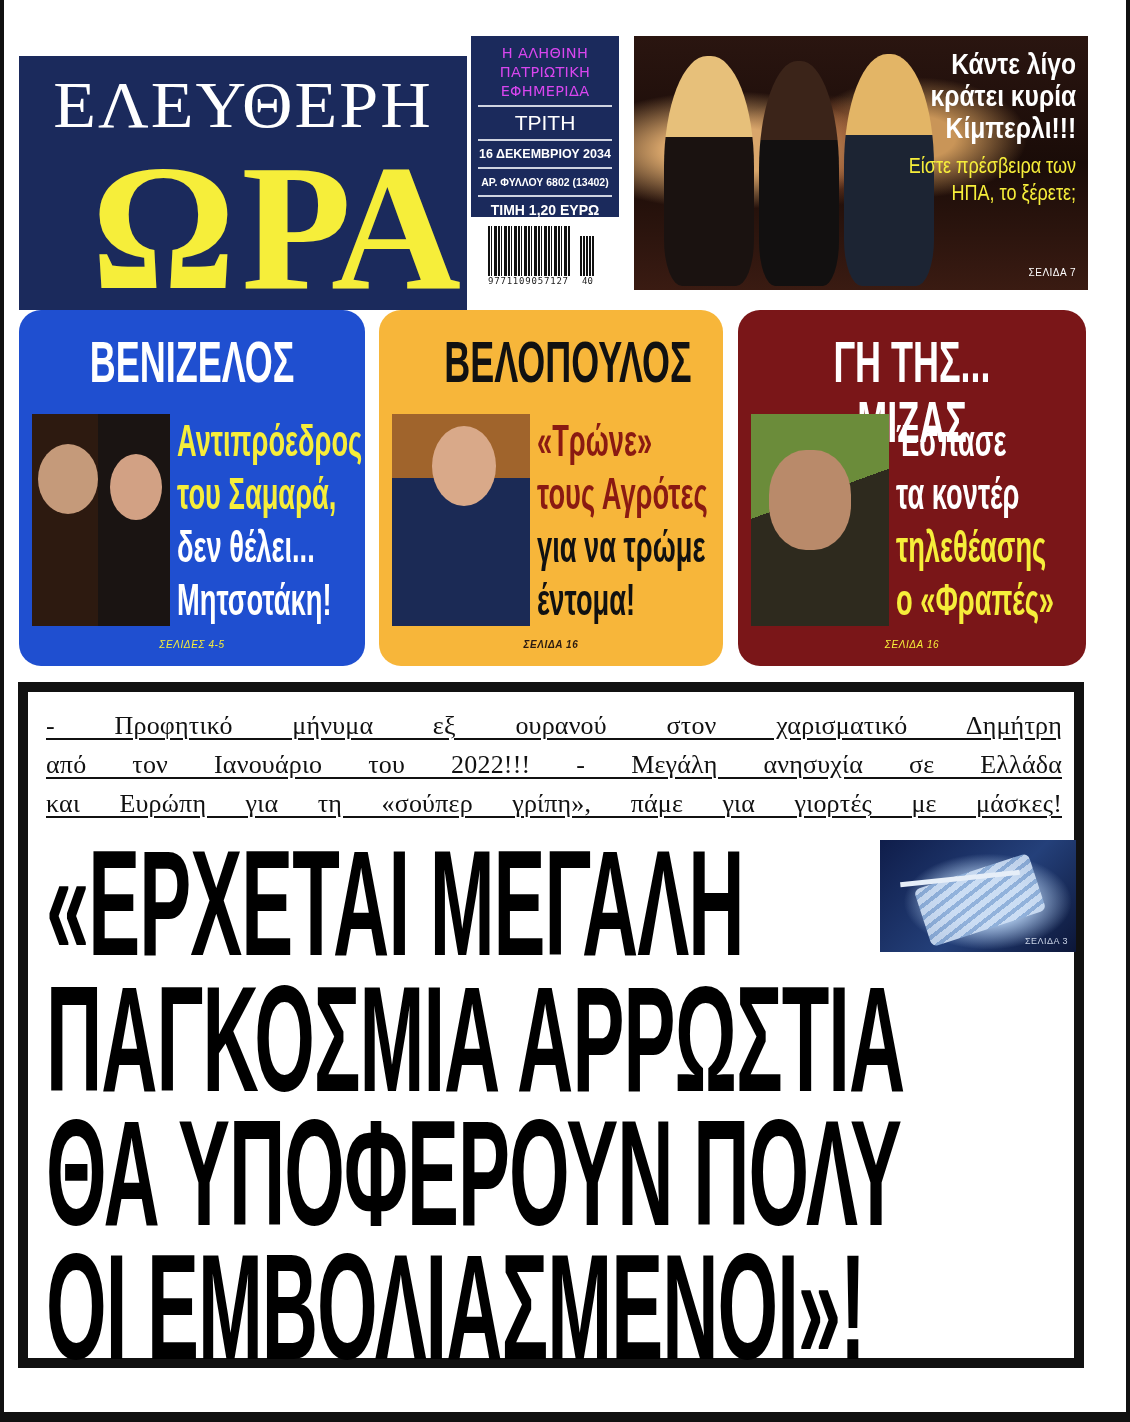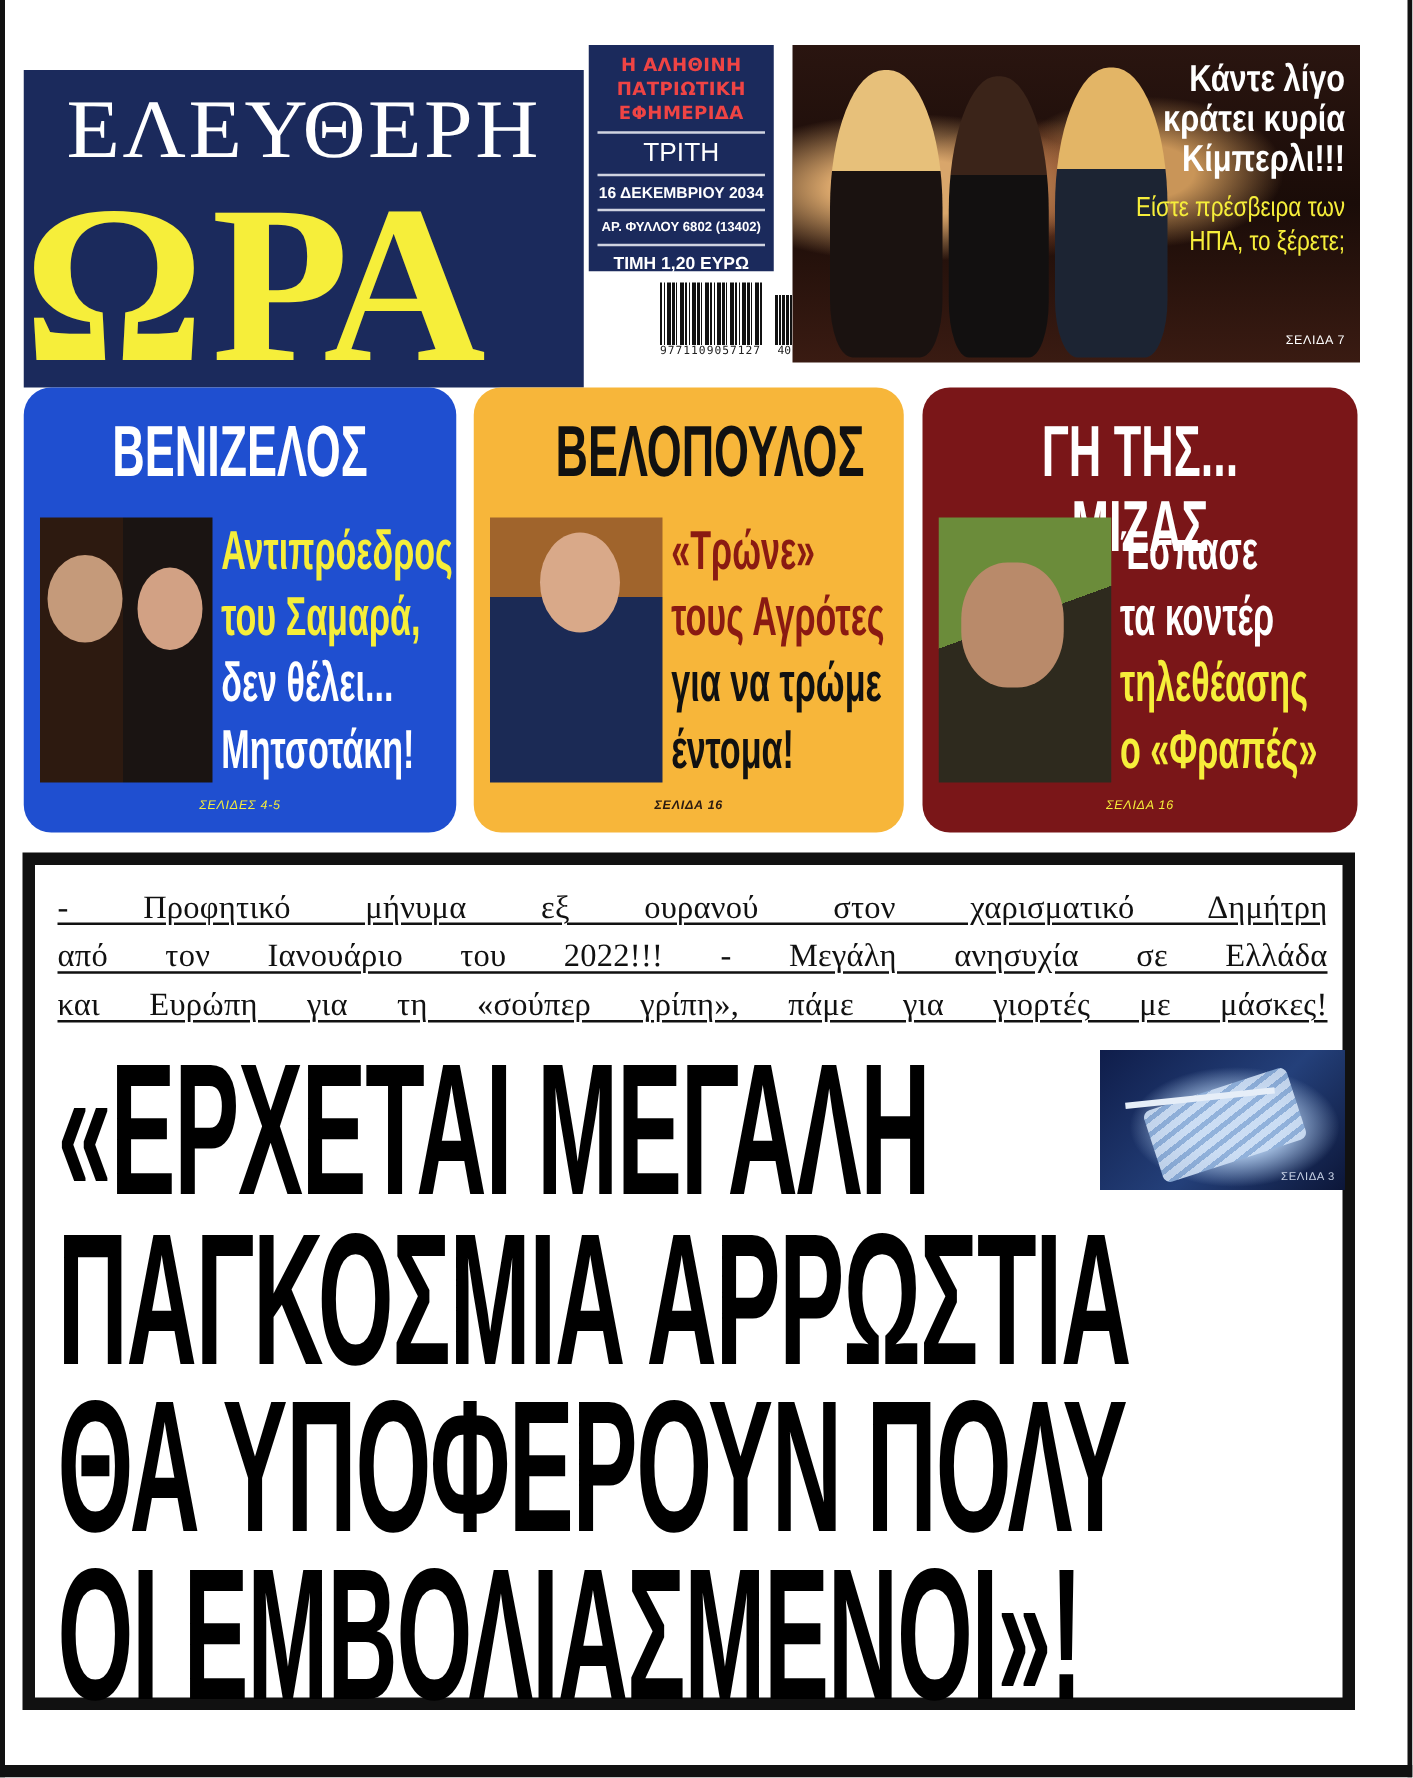--- a/index.html
+++ b/index.html
@@ -7,32 +7,32 @@
   body { position: relative; font-family: "Liberation Sans", sans-serif; }
 
   .frame-left { position: absolute; left: 0; top: 0; width: 4px; height: 1422px; background: #111; }
   .frame-right { position: absolute; right: 0; top: 0; width: 4px; height: 1422px; background: #111; }
   .frame-bottom { position: absolute; left: 0; bottom: 0; width: 1130px; height: 10px; background: #111; }
 
   
   .masthead { position: absolute; left: 19px; top: 36px; width: 448px; height: 254px; background: #1b2a5c; overflow: hidden; margin-top: 20px; }
   .mast-top { position: absolute; left: 0; top: 14px; width: 448px; text-align: center; color: #fff;
     font-family: "Liberation Serif", serif; font-size: 70px; letter-spacing: 2px; line-height: 1; transform: scaleY(0.95); }
-  .mast-main { position: absolute; left: 0; top: 82px; width: 448px; text-align: left; color: #f6ee3a;
+  .mast-main { position: absolute; left: 0; top: 82px; width: 448px; text-align: right; color: #f6ee3a;
     font-family: "Liberation Serif", serif; font-weight: bold; font-size: 180px; line-height: 1; letter-spacing: 6px; }
 
   .infobox { position: absolute; left: 471px; top: 36px; width: 148px; height: 181px; background: #1b2a5c; text-align: center; }
-  .tagline { color: #ef4444; font-family: "DejaVu Sans", sans-serif; font-size: 14.5px; line-height: 19px; padding-top: 8px; font-weight: bold; letter-spacing: 0.3px; }
+  .tagline { color: #d946ef; font-family: "DejaVu Sans", sans-serif; font-size: 14.5px; line-height: 19px; padding-top: 8px; font-weight: normal; letter-spacing: 0.3px; }
   .info-sep { height: 2px; background: #cfd3e0; margin: 4px 7px; }
   .dayname { color: #fff; font-size: 21px; line-height: 24px; }
   .dateline, .issue, .price { color: #fff; font-size: 12.5px; font-weight: bold; line-height: 18px; }
   .issue { font-size: 10.5px; }
   .price { font-size: 14px; }
 
-  .barcode { position: absolute; left: 488px; top: 226px; width: 116px; height: 60px; margin-left: 40px; }
+  .barcode { position: absolute; left: 488px; top: 226px; width: 116px; height: 60px; }
   .barcode-main { position: absolute; left: 0; top: 0; width: 82px; height: 50px;
     background: repeating-linear-gradient(90deg, #111 0 2px, #fff 2px 3px, #111 3px 4px, #fff 4px 6px, #111 6px 9px, #fff 9px 10px); }
   .barcode-addon { position: absolute; left: 92px; top: 10px; width: 14px; height: 40px;
     background: repeating-linear-gradient(90deg, #111 0 2px, #fff 2px 3px); }
   .barcode-num { position: absolute; left: 0; top: 50px; font-size: 9px; color: #222; letter-spacing: 0.8px; font-family: "DejaVu Sans Mono", monospace; }
   .barcode-addnum { position: absolute; left: 94px; top: 50px; font-size: 9px; color: #222; font-family: "DejaVu Sans Mono", monospace; }
 
   
   .photo-story { position: absolute; left: 634px; top: 36px; width: 454px; height: 254px;
     background: radial-gradient(ellipse at 20% 45%, #d9a66b 0 12%, transparent 30%),

